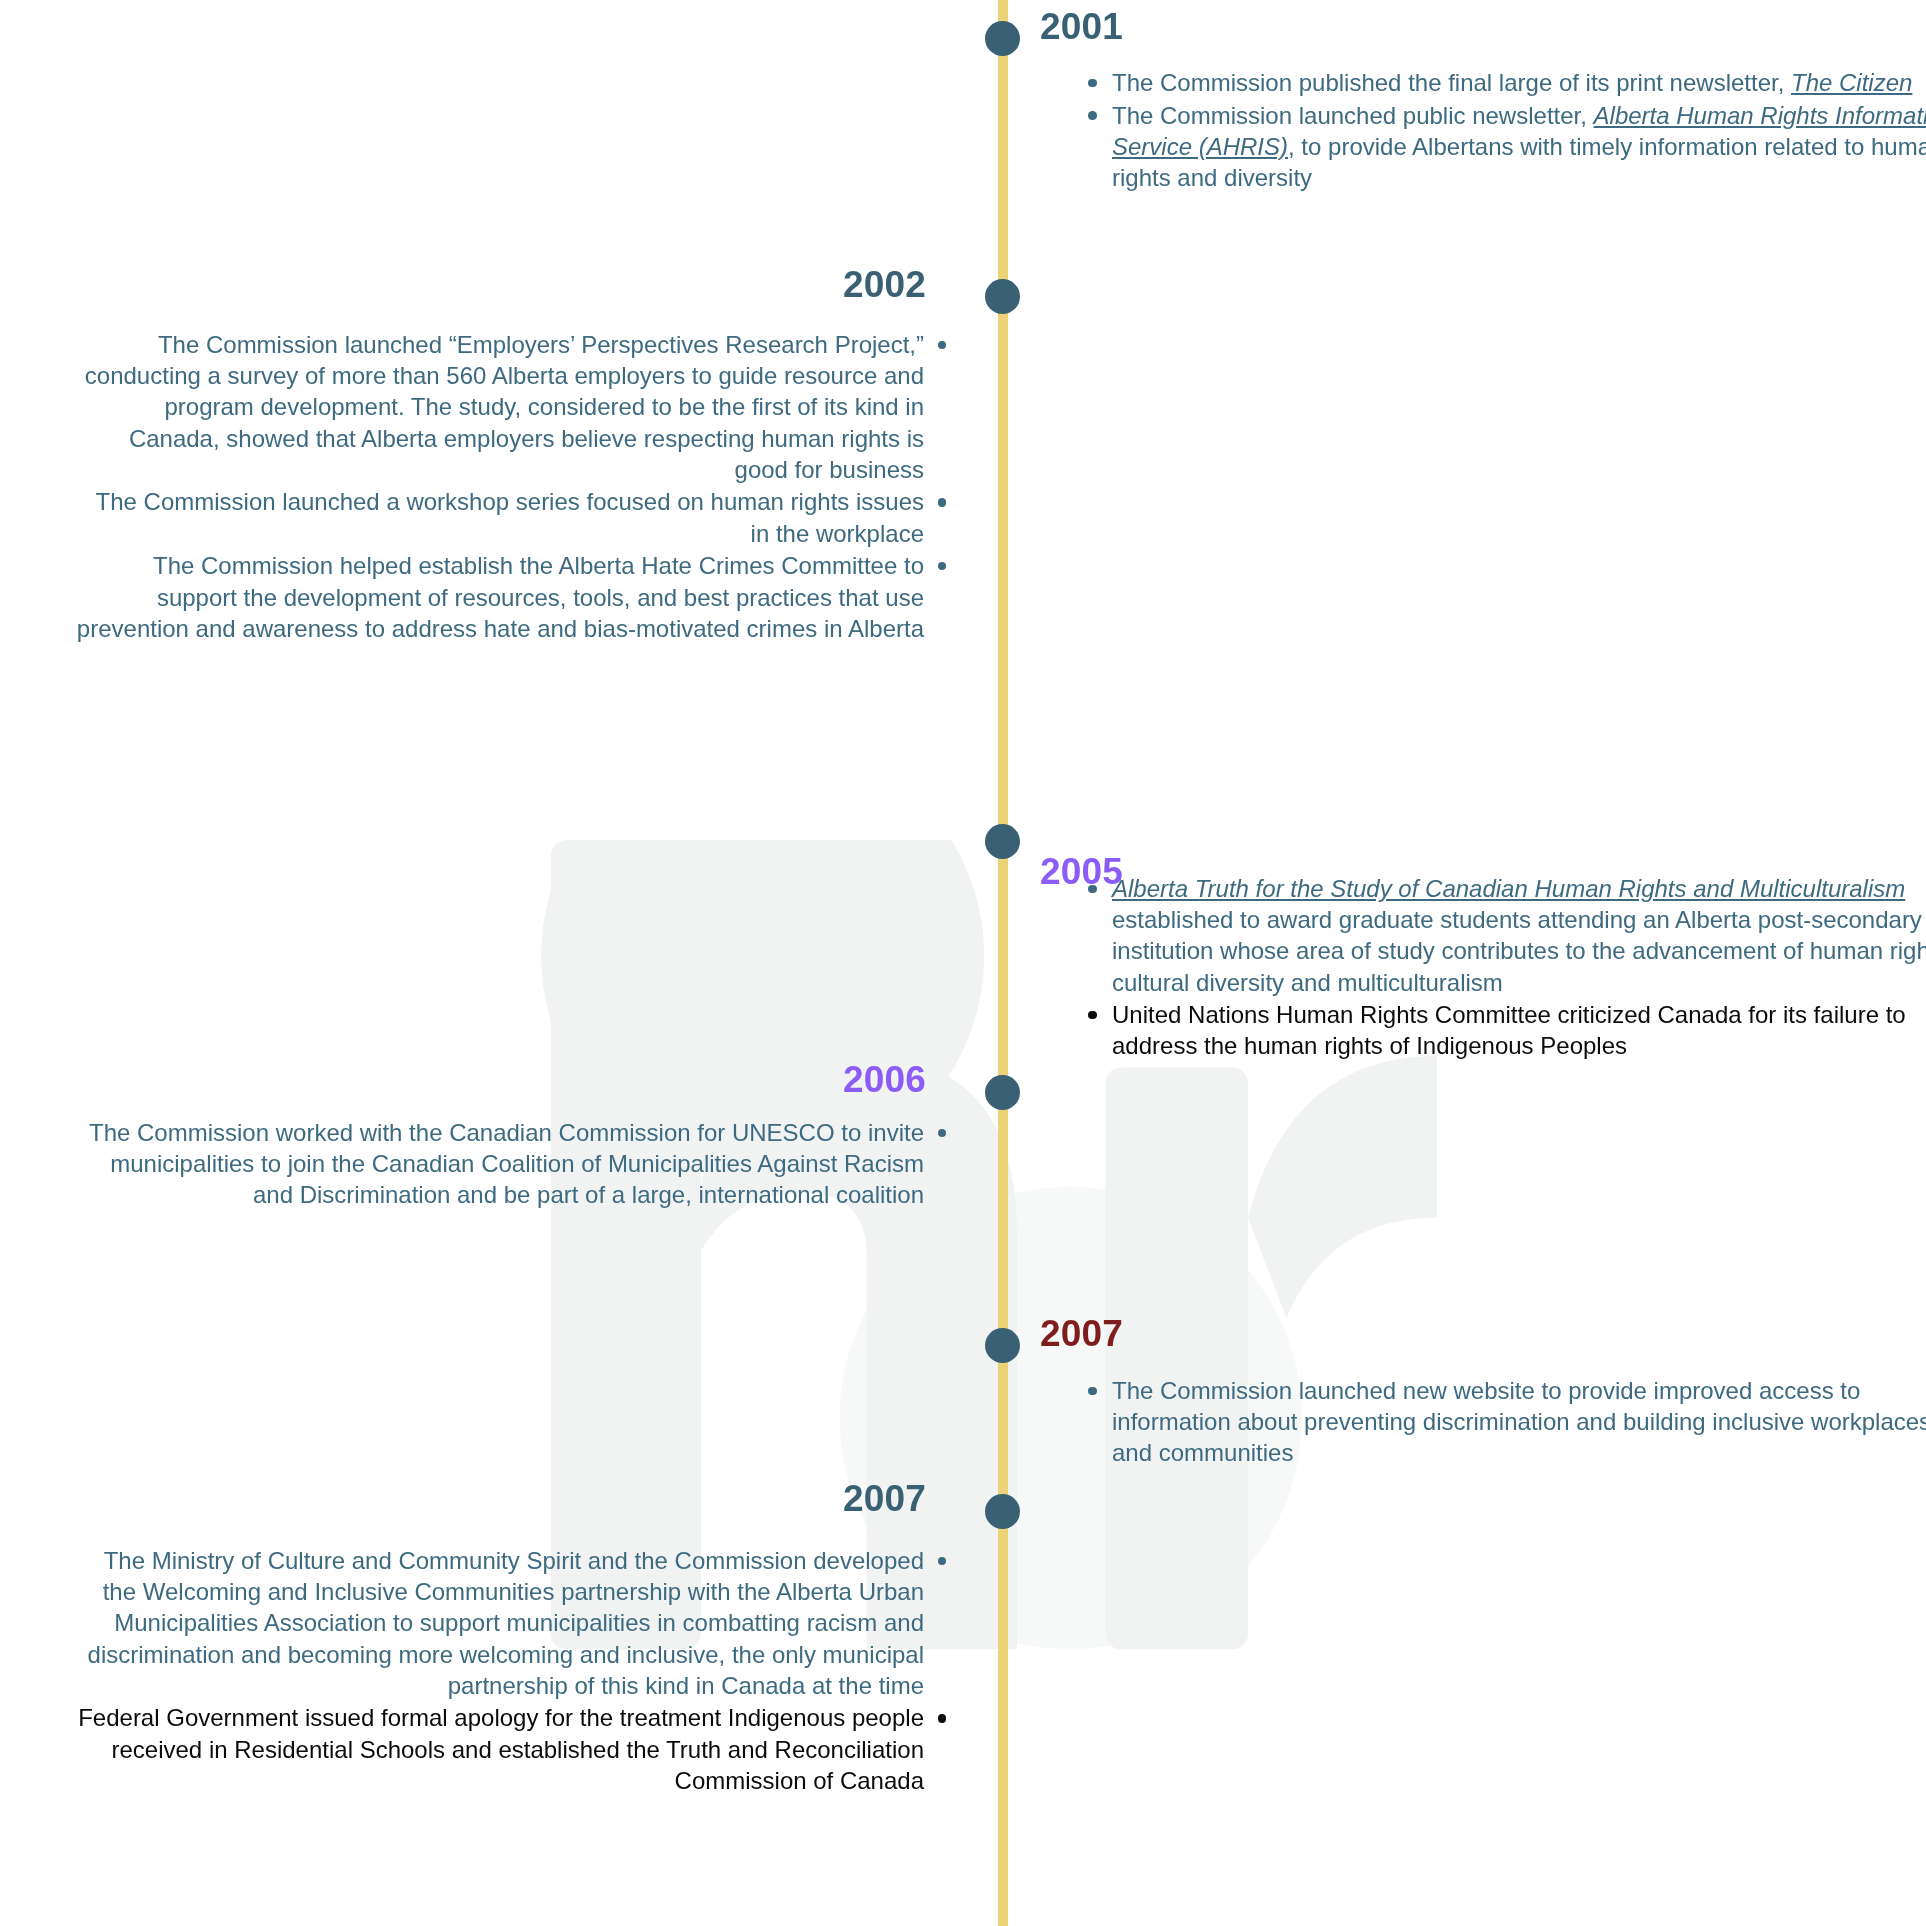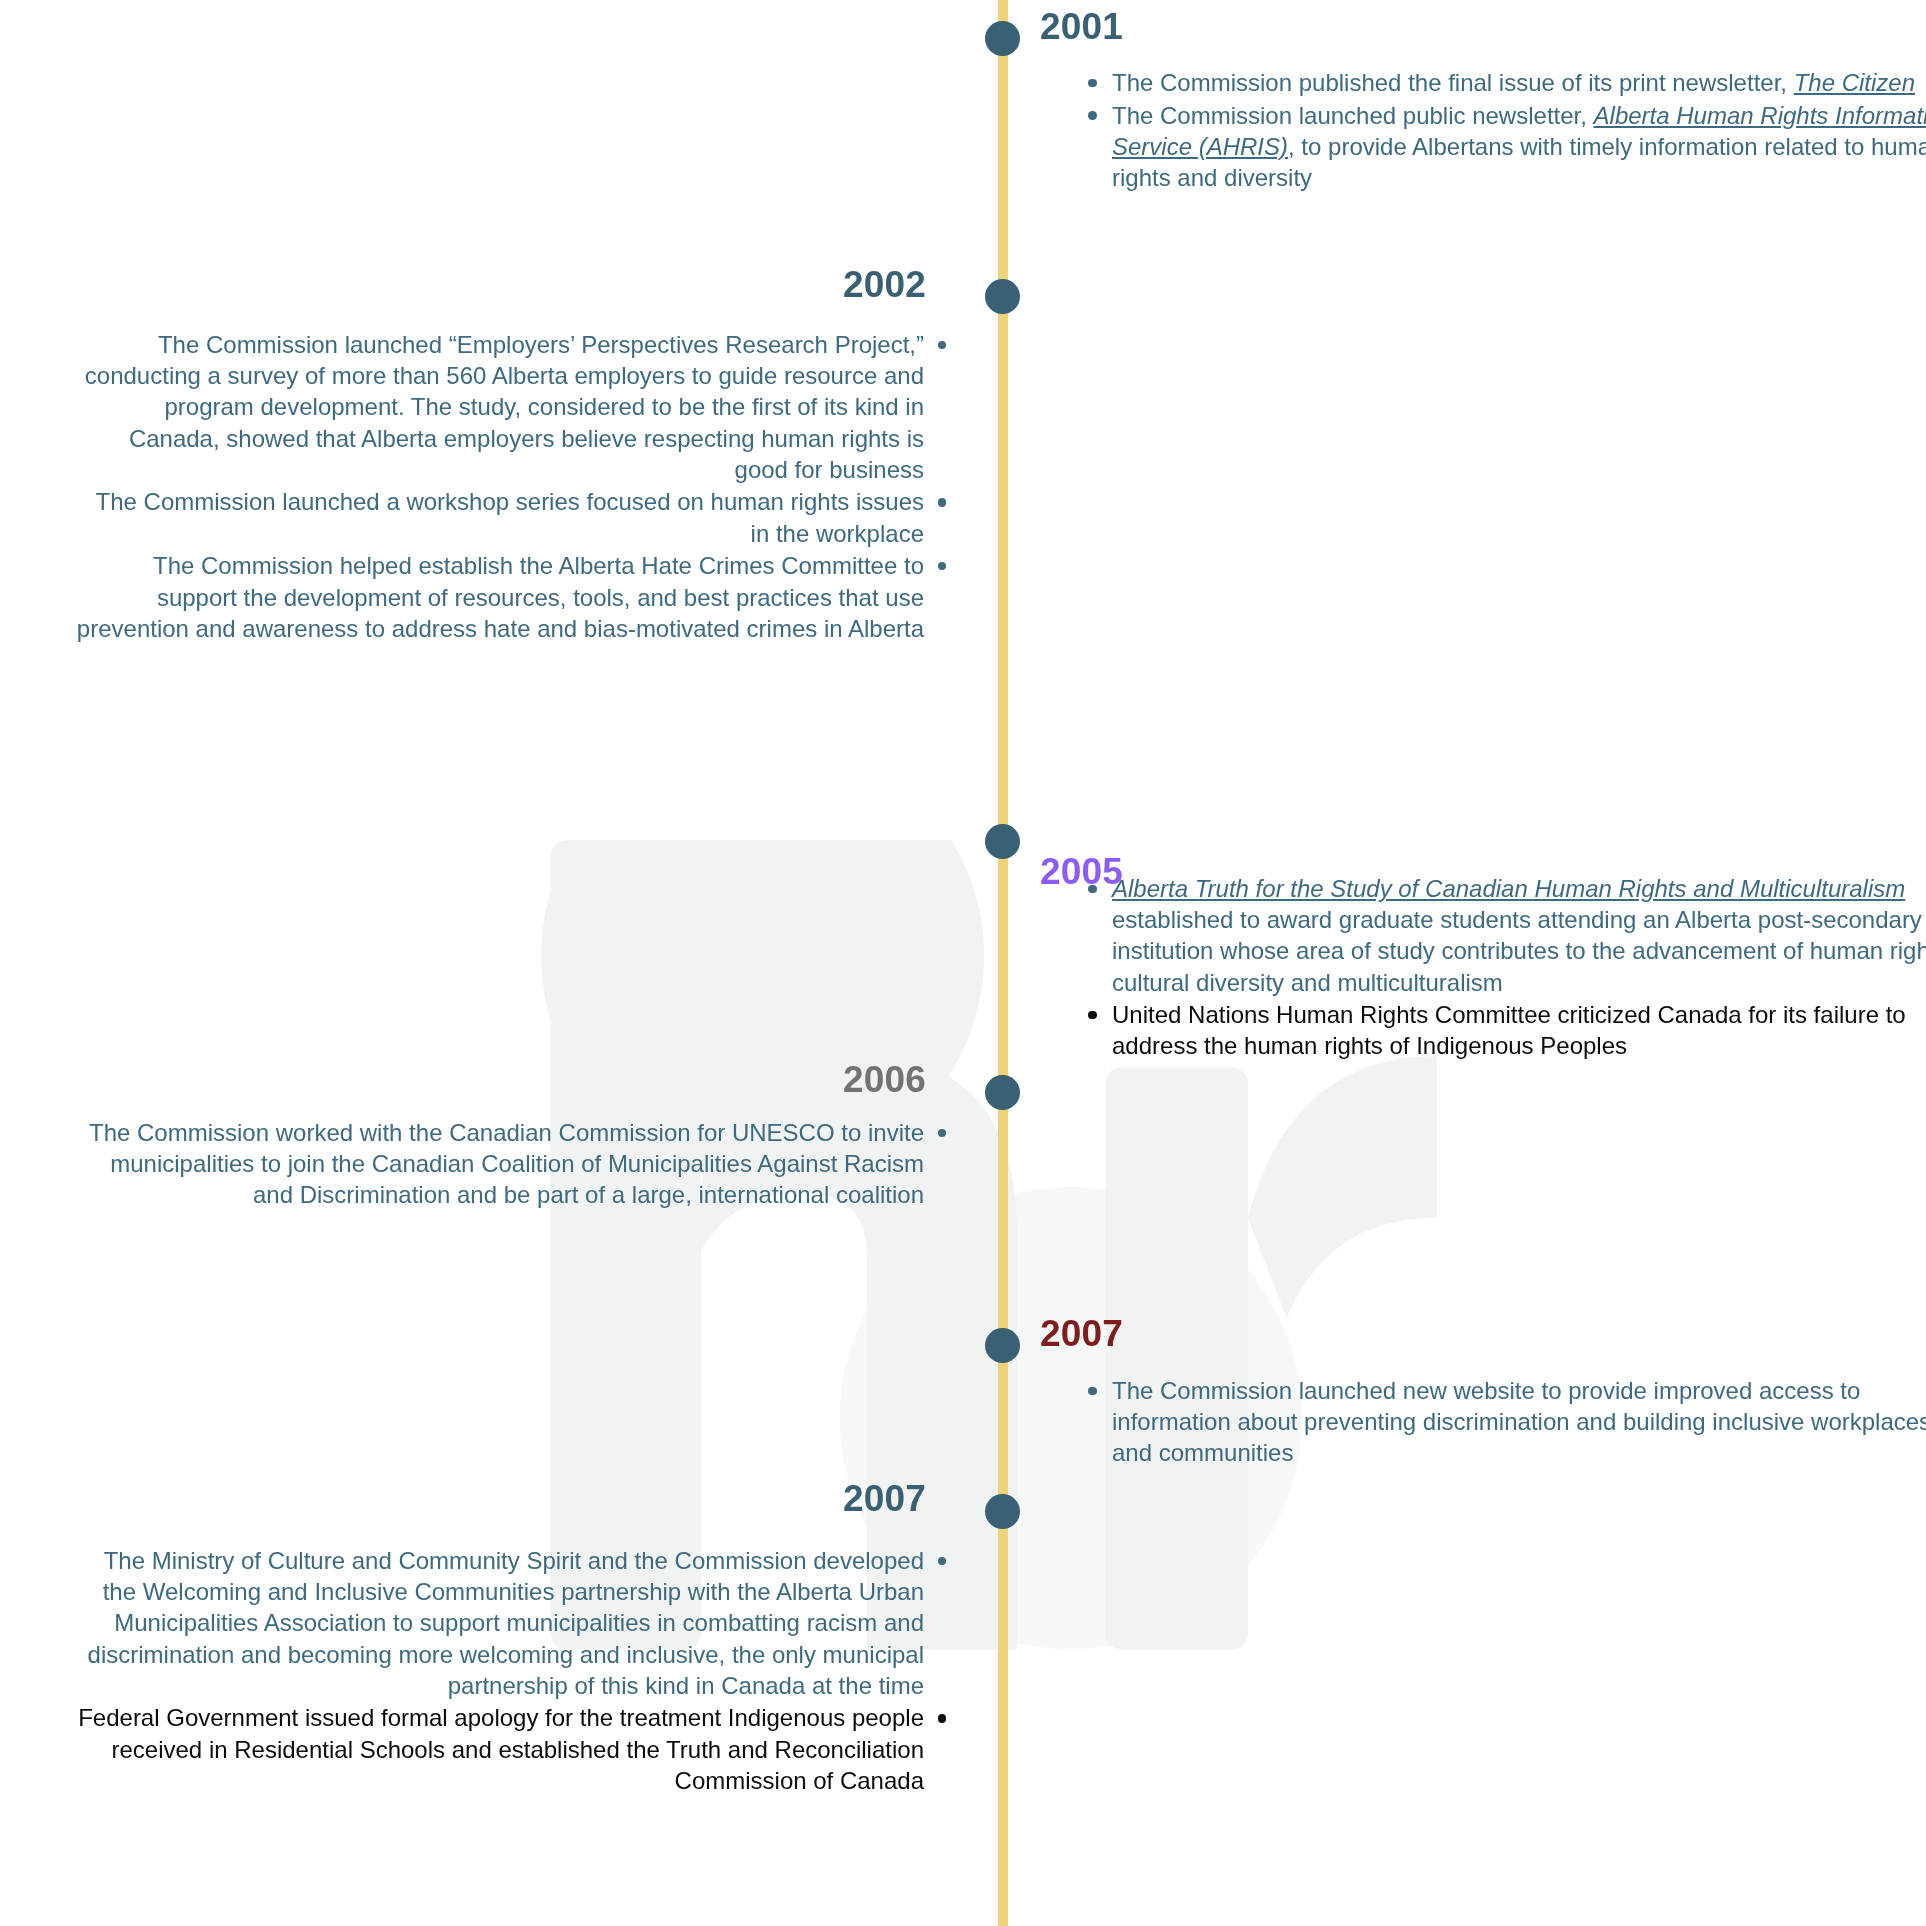--- a/index.html
+++ b/index.html
@@ -147,38 +147,38 @@
       </g>
     </svg>
   </div>
 
   <div id="spine" style="background: rgb(236, 211, 119);"></div>
 
   <div id="timeline-root">
       <div class="year-dot" style="top: 21px; background: rgb(58, 96, 116);"></div>
       <div class="year-label right" style="top: 7.7px; color: rgb(58, 96, 116);">2001</div>
       <div class="block right" style="top: 67px;">
-        <p class="bullet"><span class="marker"></span><span><span>The Commission published the final issue of its print newsletter, </span><em>The Citizen</em></span></p>
+        <p class="bullet"><span class="marker"></span><span><span>The Commission published the final large of its print newsletter, </span><em>The Citizen</em></span></p>
         <p class="bullet"><span class="marker"></span><span><span>The Commission launched public newsletter, </span><em>Alberta Human Rights Information Service (AHRIS)</em><span>, to provide Albertans with timely information related to human rights and diversity</span></span></p>
       </div>
       <div class="year-dot" style="top: 279px; background: rgb(58, 96, 116);"></div>
       <div class="year-label left" style="top: 266px; color: rgb(58, 96, 116);">2002</div>
       <div class="block left" style="top: 329px;">
         <p class="bullet"><span class="marker"></span><span><span>The Commission launched “Employers’ Perspectives Research Project,” conducting a survey of more than 560 Alberta employers to guide resource and program development. The study, considered to be the first of its kind in Canada, showed that Alberta employers believe respecting human rights is good for business</span></span></p>
         <p class="bullet"><span class="marker"></span><span><span>The Commission launched a workshop series focused on human rights issues in the workplace</span></span></p>
         <p class="bullet"><span class="marker"></span><span><span>The Commission helped establish the Alberta Hate Crimes Committee to support the development of resources, tools, and best practices that use prevention and awareness to address hate and bias-motivated crimes in Alberta</span></span></p>
       </div>
       <div class="year-dot" style="top: 824px; background: rgb(58, 96, 116);"></div>
       <div class="year-label right" style="top: 853px; color: #8b5cf6;">2005</div>
       <div class="block right" style="top: 873px;">
         <p class="bullet"><span class="marker"></span><span><em>Alberta Truth for the Study of Canadian Human Rights and Multiculturalism</em><span> established to award graduate students attending an Alberta post-secondary institution whose area of study contributes to the advancement of human rights, cultural diversity and multiculturalism</span></span></p>
         <p class="bullet dark"><span class="marker"></span><span><span>United Nations Human Rights Committee criticized Canada for its failure to address the human rights of Indigenous Peoples</span></span></p>
       </div>
       <div class="year-dot" style="top: 1075px; background: rgb(58, 96, 116);"></div>
-      <div class="year-label left" style="top: 1061px; color: #737373;">2006</div>
+      <div class="year-label left" style="top: 1061px; color: #8b5cf6;">2006</div>
       <div class="block left" style="top: 1117px;">
         <p class="bullet"><span class="marker"></span><span><span>The Commission worked with the Canadian Commission for UNESCO to invite municipalities to join the Canadian Coalition of Municipalities Against Racism and Discrimination and be part of a large, international coalition</span></span></p>
       </div>
       <div class="year-dot" style="top: 1328px; background: rgb(58, 96, 116);"></div>
       <div class="year-label right" style="top: 1315px; color: #7f1d1d;">2007</div>
       <div class="block right" style="top: 1375px;">
         <p class="bullet"><span class="marker"></span><span><span>The Commission launched new website to provide improved access to information about preventing discrimination and building inclusive workplaces and communities</span></span></p>
       </div>
       <div class="year-dot" style="top: 1494px; background: rgb(58, 96, 116);"></div>
       <div class="year-label left" style="top: 1480px; color: rgb(58, 96, 116);">2007</div>

